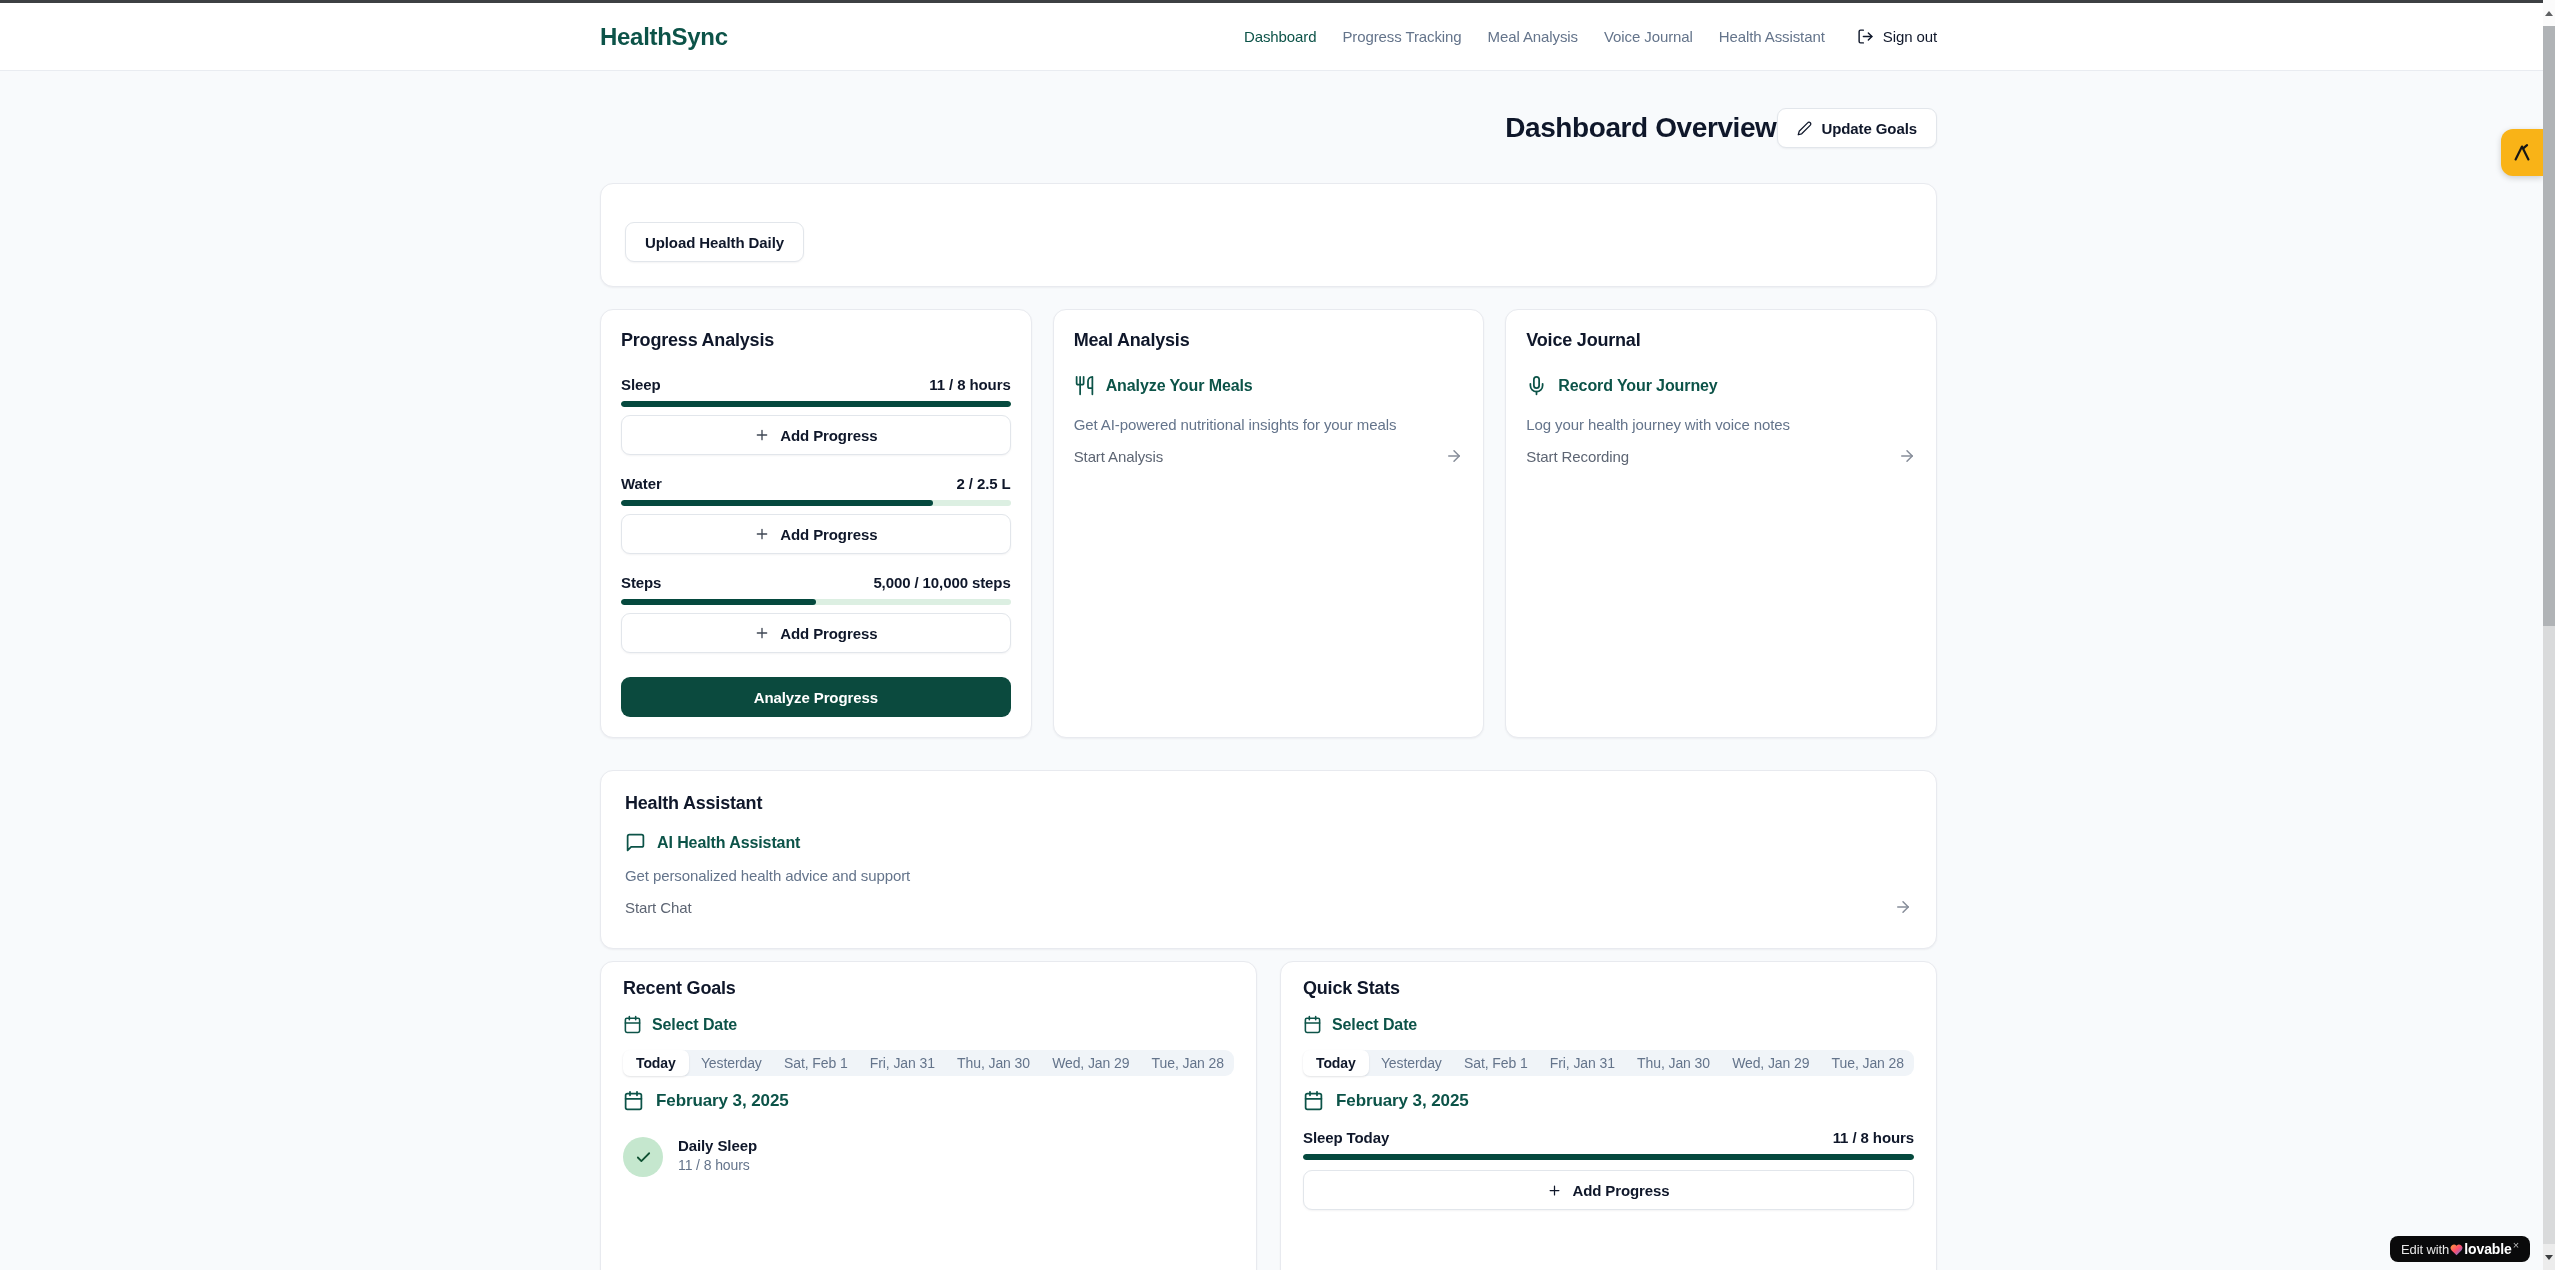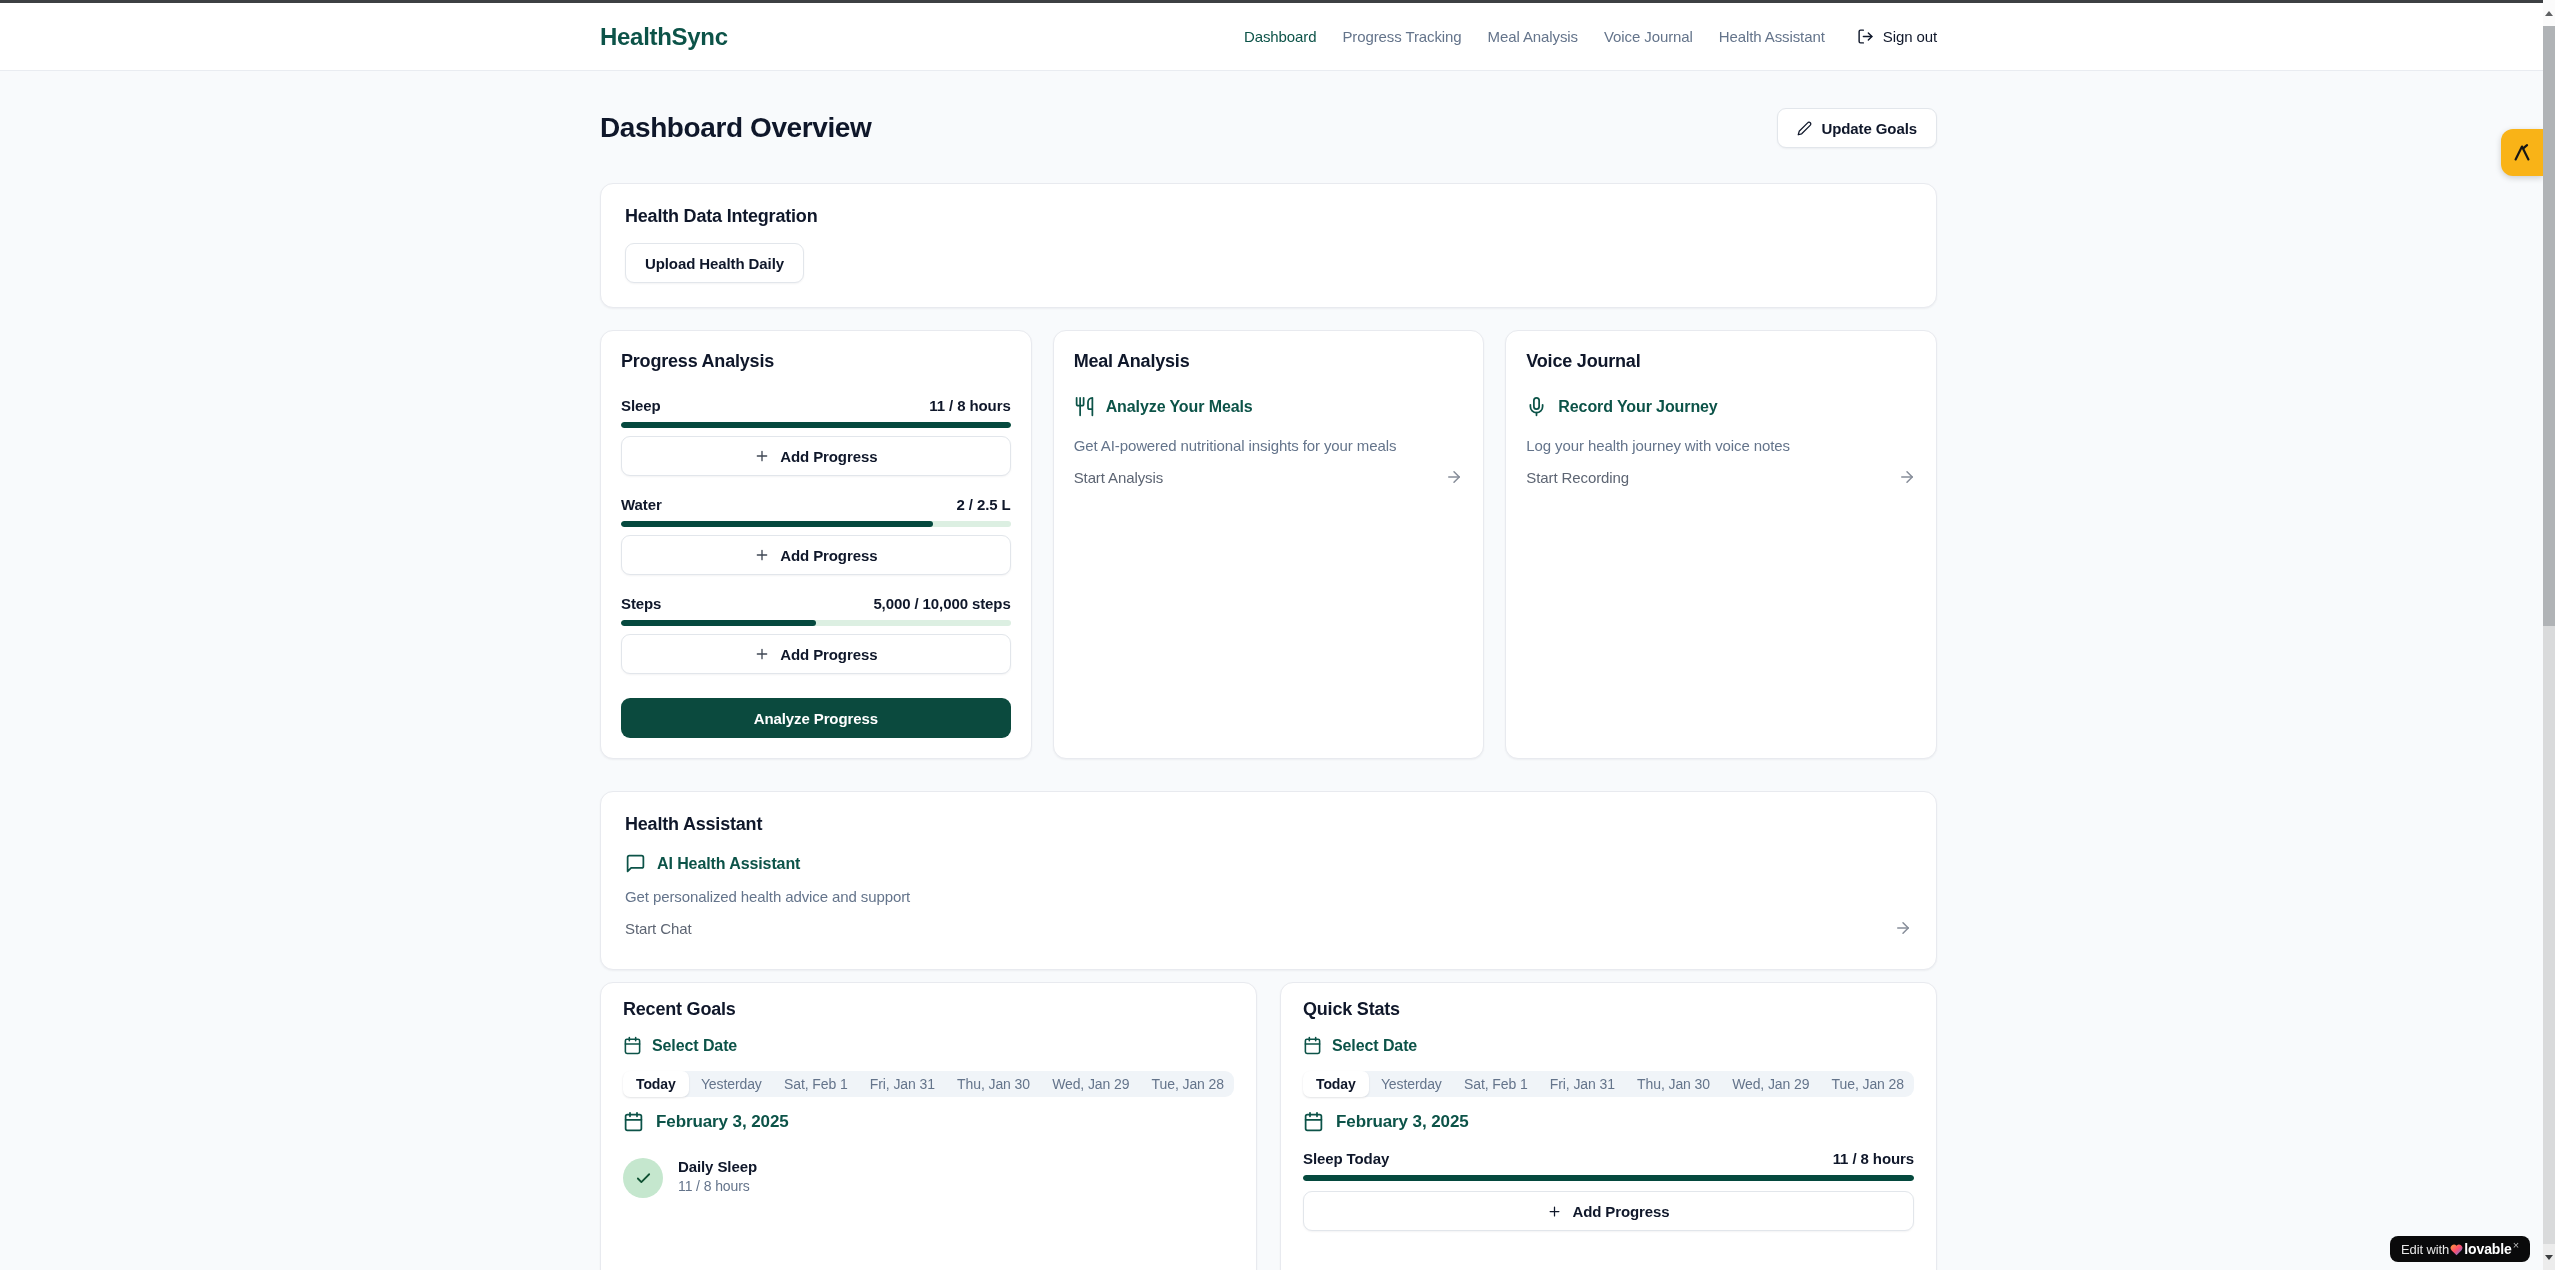--- a/index.html
+++ b/index.html
@@ -23,21 +23,21 @@
   header{position:absolute;left:0;top:3px;width:2543px;height:68px;background:#fff;border-bottom:1px solid #e9ecf1;z-index:4}
   .header-inner{height:100%;margin:0 606px 0 600px;display:flex;align-items:center;justify-content:space-between}
   .logo{font-size:24px;font-weight:700;color:var(--green);letter-spacing:-0.3px;cursor:pointer}
   nav{display:flex;align-items:center;gap:26px}
   .nav-link{font-size:15px;color:var(--gray);cursor:pointer;text-decoration:none}
   .nav-link.active{color:var(--green);font-weight:500}
   .signout{display:flex;align-items:center;gap:9px;font-size:15px;font-weight:500;color:var(--dark);margin-left:6px;cursor:pointer}
   .signout svg{width:17px;height:17px}
 
   main{position:absolute;left:600px;top:71px;width:1337px}
-  .page-head{margin-top:37px;display:flex;justify-content:space-between;align-items:center}
+  .page-head{margin-top:37px;display:flex;justify-content:flex-end;align-items:center}
   h1{font-size:28px;font-weight:700;margin:0;letter-spacing:-0.4px}
   .btn{display:flex;align-items:center;justify-content:center;gap:10px;height:40px;padding:0 19px;
     background:#fff;border:1px solid #e2e6eb;border-radius:9px;font-size:15px;font-weight:600;
     color:var(--dark);box-shadow:0 1px 2px rgba(16,24,40,.05);cursor:pointer;font-family:inherit;letter-spacing:-0.1px}
   .btn svg{width:15px;height:15px}
 
   .card{background:#fff;border:1px solid var(--border);border-radius:13px;box-shadow:0 1px 2px rgba(16,24,40,.05)}
   .card h2{font-size:18px;font-weight:600;margin:0;letter-spacing:-0.2px}
 
   .integration{margin-top:35px;padding:22px 24px 24px}
@@ -135,21 +135,20 @@
     <h1>Dashboard Overview</h1>
     <button class="btn">
       <svg viewBox="0 0 24 24" fill="none" stroke="currentColor" stroke-width="2" stroke-linecap="round" stroke-linejoin="round">
           <path d="M17 3a2.85 2.85 0 1 1 4 4L7.5 20.5 2 22l1.5-5.5Z"></path>
         </svg>
       <span>Update Goals</span>
     </button>
   </div>
 
   <section class="card integration">
-    <h2>Health Data Integration</h2>
     <button class="btn">
       <span>Upload Health Daily</span>
     </button>
   </section>
 
   <div class="row3">
 
     <section class="card">
       <h2>Progress Analysis</h2>
 

